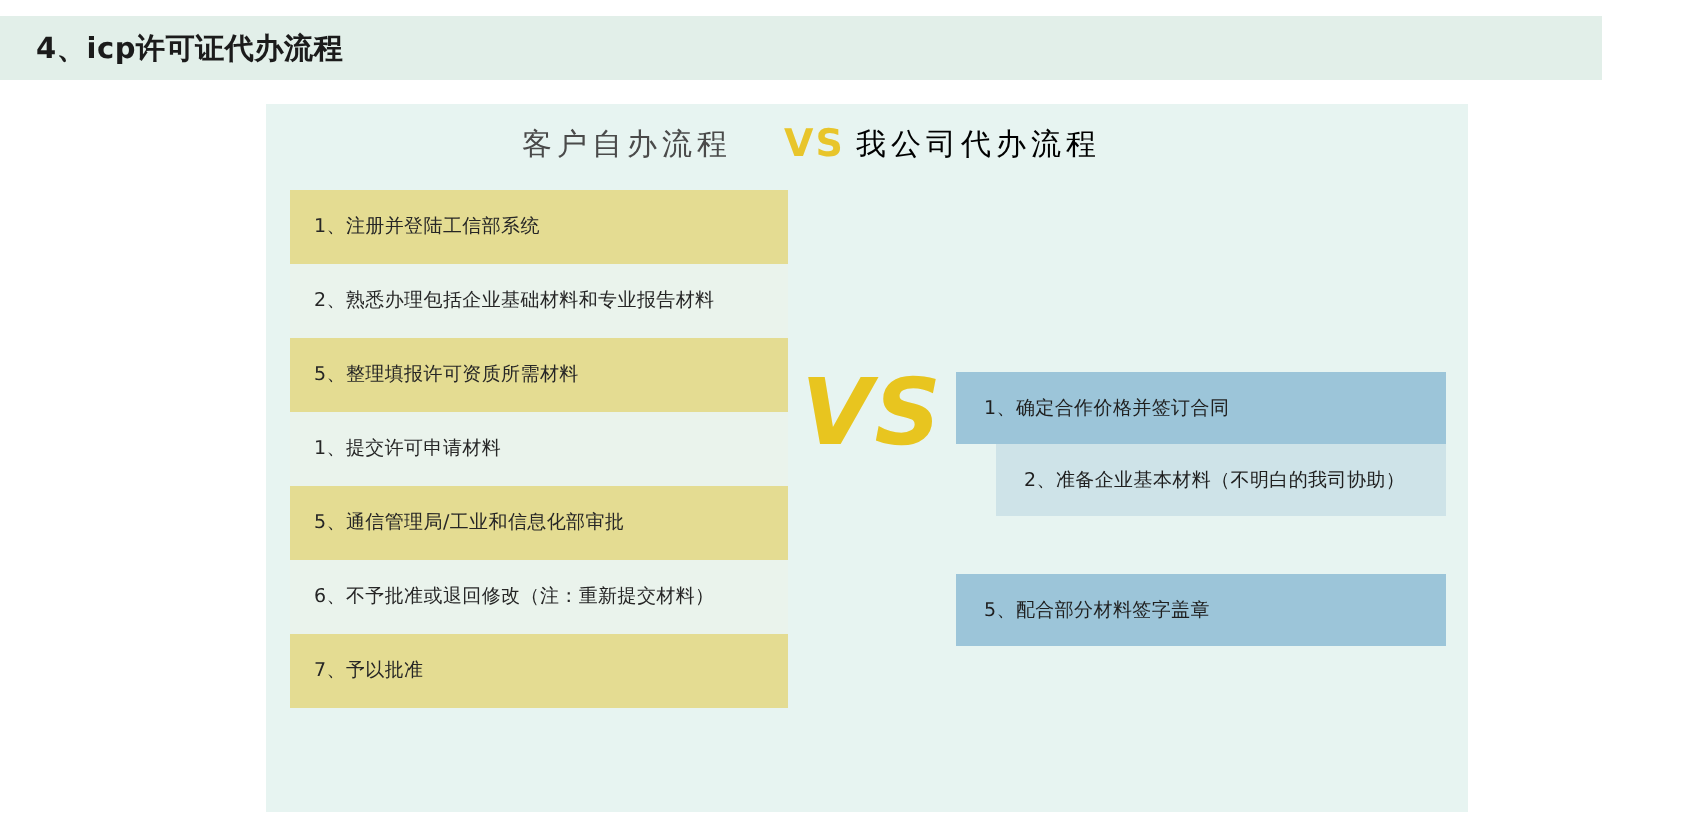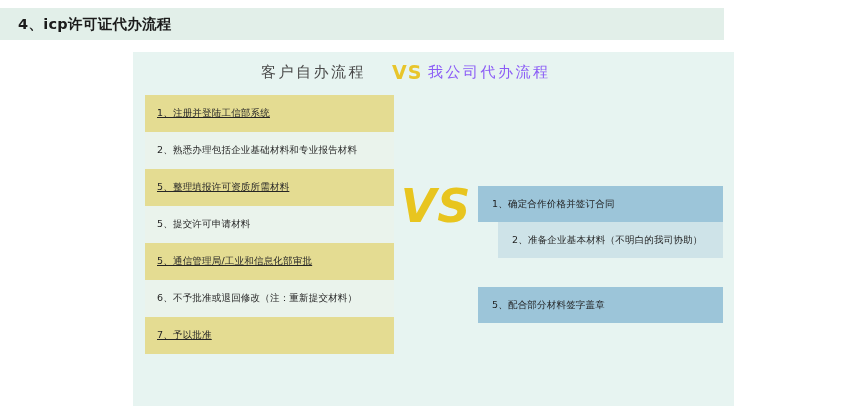--- a/index.html
+++ b/index.html
@@ -13,21 +13,21 @@
     font-family: "DejaVu Sans", "Liberation Sans", sans-serif;
     overflow: hidden;
     position: relative;
   }
 
   
   .section-header {
     position: absolute;
     left: 0;
     top: 8px;
-    width: 724px;
+    width: 801px;
     height: 32px;
     background: #e2efe9;
     display: flex;
     align-items: center;
   }
   .section-header-title {
     padding-left: 18px;
     font-size: 14.5px;
     font-weight: bold;
     color: #1b1b1b;
@@ -70,21 +70,21 @@
     font-weight: bold;
     color: #e8c52b;
     letter-spacing: 1px;
   }
   .heading-right {
     position: absolute;
     left: 295px;
     top: 5px;
     font-family: Liberation Sans, sans-serif;
     font-size: 15px;
-    color: #8b5cf6;
+    color: #000000;
     letter-spacing: 2.5px;
   }
 
   
   .center-vs {
     position: absolute;
     left: 256px;
     top: 131px;
     width: 94px;
     text-align: center;
@@ -107,21 +107,21 @@
   .flow-left .flow-row {
     height: 37px;
     display: flex;
     align-items: center;
     padding-left: 12px;
     box-sizing: border-box;
     font-size: 9.5px;
     color: #262626;
     letter-spacing: 0.2px;
   }
-  .flow-left .flow-row.odd  { background: #e4dc92; text-decoration: underline; }
+  .flow-left .flow-row.odd  { background: #e4dc92; }
   .flow-left .flow-row.even { background: #eaf3ec; }
 
   
   .flow-right {
     position: absolute;
     left: 345px;
     top: 105px;
     width: 245px;
   }
   .flow-right .flow-row {
@@ -149,21 +149,21 @@
   <div class="compare-heading">
     <div class="heading-left">客户自办流程</div>
     <div class="heading-vs">VS</div>
     <div class="heading-right">我公司代办流程</div>
   </div>
 
   <div class="flow-left">
     <div class="flow-row odd">1、注册并登陆工信部系统</div>
     <div class="flow-row even">2、熟悉办理包括企业基础材料和专业报告材料</div>
     <div class="flow-row odd">5、整理填报许可资质所需材料</div>
-    <div class="flow-row even">5、提交许可申请材料</div>
+    <div class="flow-row even">1、提交许可申请材料</div>
     <div class="flow-row odd">5、通信管理局/工业和信息化部审批</div>
     <div class="flow-row even">6、不予批准或退回修改（注：重新提交材料）</div>
     <div class="flow-row odd">7、予以批准</div>
   </div>
 
   <div class="center-vs">VS</div>
 
   <div class="flow-right">
     <div class="flow-row odd">1、确定合作价格并签订合同</div>
     <div class="flow-row even">2、准备企业基本材料（不明白的我司协助）</div>

